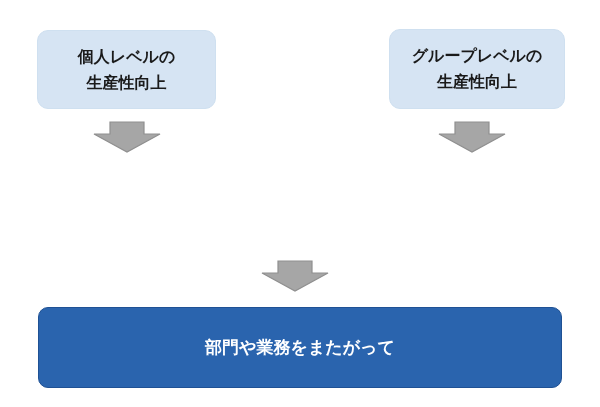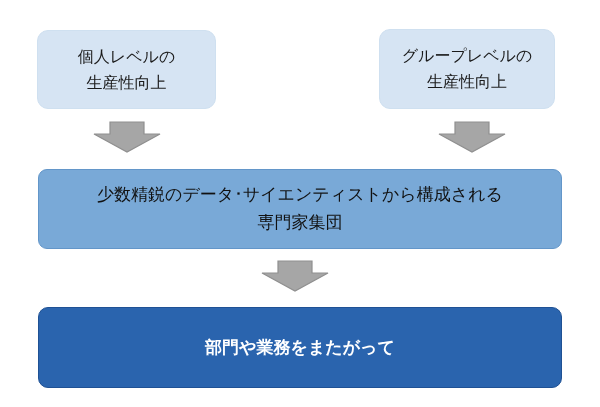--- a/index.html
+++ b/index.html
@@ -10,32 +10,32 @@
     font-family:"Liberation Sans", sans-serif;
     overflow:hidden;
   }
   .box{
     position:absolute;
     display:flex;flex-direction:column;
     align-items:center;justify-content:center;
     text-align:center;
     box-sizing:border-box;
   }
-  .box span{display:block;}
+  .box span{display:block;font-weight:bold;}
   
   .box.light{
     background:#d6e4f3;
     border:1px solid #cfe0f0;
     border-radius:11px;
     color:#1a1a1a;
     font-size:16px;
     line-height:26px;
   }
   #box-individual{left:37px;top:30px;width:179px;height:79px;}
-  #box-group{left:379px;top:29px;width:176px;height:80px;}
+  #box-group{left:389px;top:29px;width:176px;height:80px;}
   
   #box-experts{
     left:38px;top:169px;width:524px;height:80px;
     background:#79a9d7;
     border:1.5px solid #6396c9;
     border-radius:9px;
     color:#111111;
     font-size:17px;
     line-height:28px;
   }
@@ -71,24 +71,20 @@
   </div>
 
   <svg class="arrow" id="arrow-left" viewBox="0 0 68 32" aria-hidden="true">
     <polygon points="17,1 51,1 51,13 67,13 34,31 1,13 17,13" fill="#a6a6a6" stroke="#8f8f8f" stroke-width="1.2"></polygon>
   </svg>
 
   <svg class="arrow" id="arrow-right" viewBox="0 0 68 32" aria-hidden="true">
     <polygon points="17,1 51,1 51,13 67,13 34,31 1,13 17,13" fill="#a6a6a6" stroke="#8f8f8f" stroke-width="1.2"></polygon>
   </svg>
 
-  <div class="box" id="box-experts">
-    <span>少数精鋭のデータ･サイエンティストから構成される</span>
-    <span>専門家集団</span>
-  </div>
 
   <svg class="arrow" id="arrow-middle" viewBox="0 0 68 32" aria-hidden="true">
     <polygon points="17,1 51,1 51,13 67,13 34,31 1,13 17,13" fill="#a6a6a6" stroke="#8f8f8f" stroke-width="1.2"></polygon>
   </svg>
 
   <div class="box" id="box-org">
     <span>部門や業務をまたがって</span>
   </div>
 
 </div>

